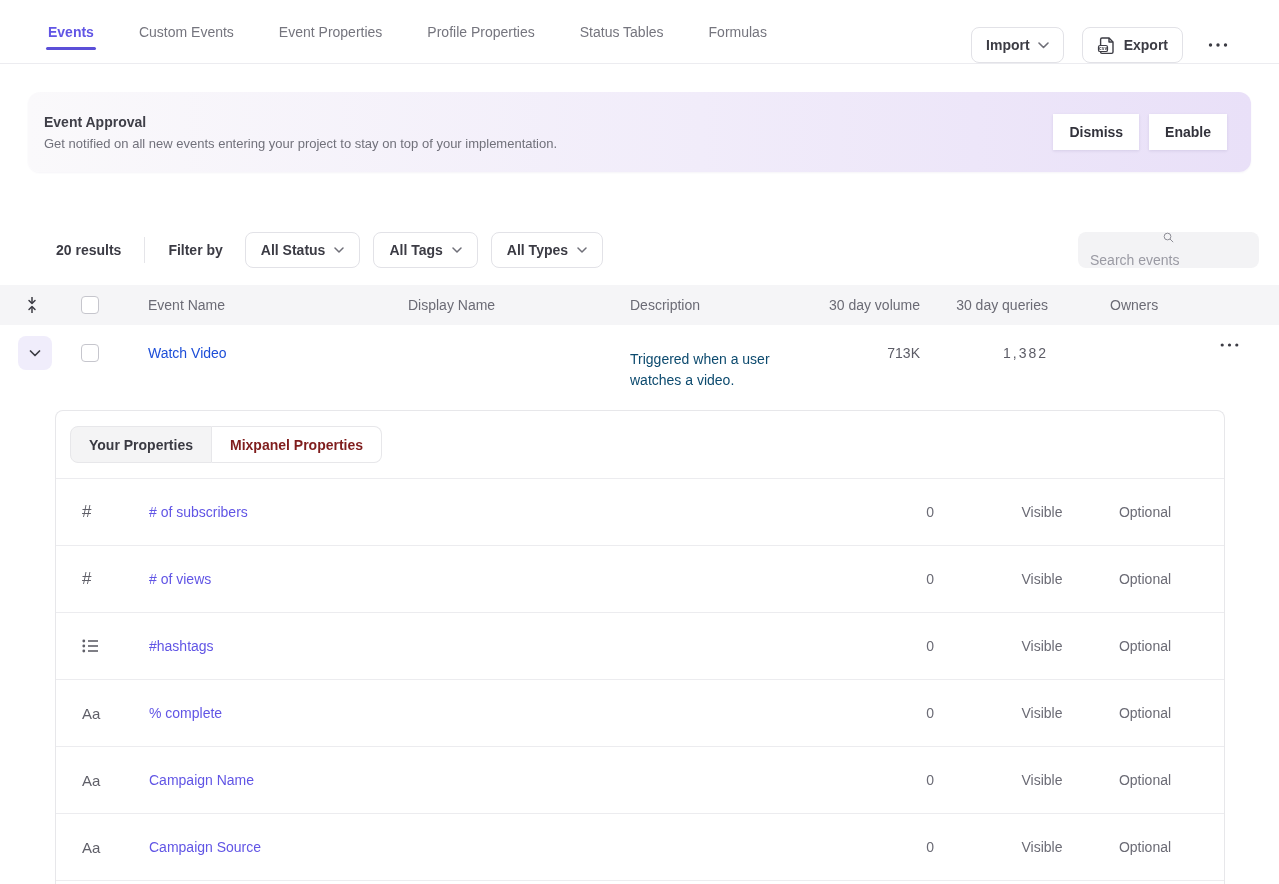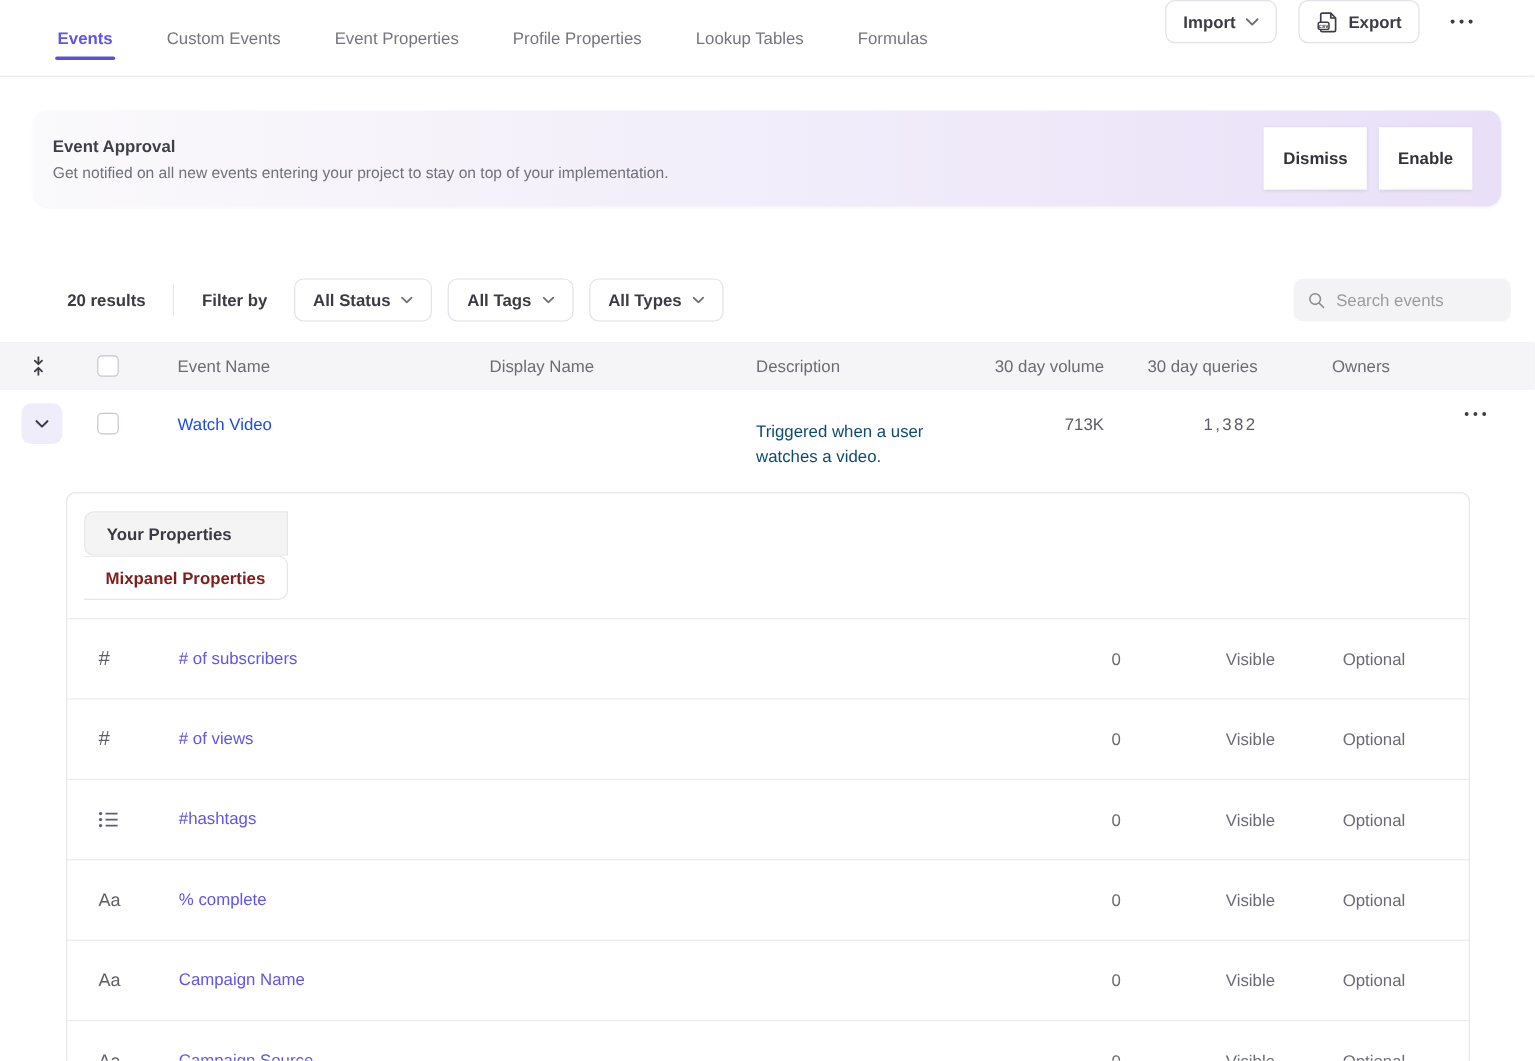--- a/index.html
+++ b/index.html
@@ -5,21 +5,21 @@
   * { margin:0; padding:0; box-sizing:border-box; }
   html,body { width:1279px; height:884px; }
   body {
     font-family:"Liberation Sans", sans-serif;
     background:#ffffff; color:#3c3c44; overflow:hidden; position:relative;
   }
 
   
   .topnav {
     height:64px; border-bottom:1px solid #ececf0;
-    display:flex; align-items:flex-start; padding:0 43px 0 48px;
+    display:flex; align-items:flex-end; padding:0 43px 0 48px;
   }
   .nav-tabs { display:flex; gap:45px; height:100%; align-items:center; }
   .nav-tab {
     position:relative; font-size:14px; color:#75757e; cursor:pointer;
     height:100%; display:flex; align-items:center; font-weight:400;
   }
   .nav-tab.active { color:#6155e5; font-weight:700; }
   .nav-tab .underline {
     position:absolute; left:-2px; right:-2px; top:47px; height:3px;
     background:#5b4fd8; border-radius:3px;
@@ -37,38 +37,38 @@
   .banner {
     margin:28px 28px 0 28px; height:80px; border-radius:12px;
     background:linear-gradient(90deg,#faf9fb 0%,#f1ecfa 55%,#e9e0f8 100%);
     display:flex; align-items:center; padding:0 24px 0 16px;
     box-shadow:0 1px 2px rgba(60,40,120,0.05);
   }
   .banner-title { font-size:14px; font-weight:700; color:#3f3f48; }
   .banner-sub { font-size:13px; color:#71717b; margin-top:6px; }
   .banner-actions { margin-left:auto; display:flex; gap:10px; }
   .btn-white {
-    height:52px; padding:0 16px; background:#fff; border:none; border-radius:0;
+    height:36px; padding:0 16px; background:#fff; border:none; border-radius:0;
     font-size:14px; font-weight:600; color:#32323b; cursor:pointer;
     box-shadow:0 1px 3px rgba(30,20,80,0.10); font-family:"Liberation Sans", sans-serif;
   }
 
   
   .filter-row { margin-top:60px; height:36px; display:flex; align-items:center; padding:0 20px 0 56px; }
   .results-count { font-size:14px; font-weight:700; color:#3b3b44; }
   .v-divider { width:1px; height:26px; background:#e5e5e9; margin:0 23px; }
   .filter-by { font-size:14px; font-weight:700; color:#3b3b44; margin-right:22px; }
   .dd-btn {
     height:36px; padding:0 15px; background:#fff; border:1px solid #e2e2e7; border-radius:8px;
     display:inline-flex; align-items:center; gap:9px; font-size:14px; font-weight:700;
     color:#3b3b44; margin-right:13px; cursor:pointer; font-family:"Liberation Sans", sans-serif;
   }
   .search-box {
     margin-left:auto; width:181px; height:36px; background:#f3f3f5; border-radius:8px;
-    display:flex; align-items:center; padding:0 12px; gap:9px;
+    display:flex; align-items:center; padding:0 12px; gap:9px;flex-direction:column;
   }
   .search-box input {
     border:none; background:transparent; outline:none; font-size:14px; width:100%;
     color:#3c3c44; font-family:"Liberation Sans", sans-serif;
   }
   .search-box input::placeholder { color:#9a9aa3; }
 
   
   .tbl-grid { display:grid; grid-template-columns:64px 84px 260px 222px 190px 100px 128px 62px 108px 61px; }
   .tbl-header { margin-top:17px; height:40px; background:#f5f5f7; align-items:center; }
@@ -91,21 +91,21 @@
   .num { font-size:14px; color:#5c5c66; margin-top:20px; justify-self:end; }
   .num.spaced { letter-spacing:2px; }
   .row-menu { margin-top:14px; padding:4px 2px; cursor:pointer; justify-self:start; display:flex; }
 
   
   .panel {
     margin-left:55px; width:1170px; height:475px;
     border:1px solid #e7e7ea; border-bottom:none; border-radius:8px 8px 0 0; background:#fff;
   }
   .panel-tabbar { padding:15px 14px; border-bottom:1px solid #ececef; }
-  .seg { display:inline-flex;flex-direction:column; }
+  .seg { display:inline-flex; }
   .seg-item {
     height:37px; padding:0 18px; display:inline-flex; align-items:center;
     font-size:14px; font-weight:700; border:1px solid #e7e7ea; cursor:pointer; background:#fff;
     color:#7f1d1d; font-family:"Liberation Sans", sans-serif;
   }
   .seg-item.active { background:#f4f4f5; color:#3a3a42; border-radius:8px 0 0 8px; }
   .seg-item.inactive { border-left:none; border-radius:0 8px 8px 0; }
 
   .prop-row {
     display:grid; grid-template-columns:93px 1fr 60px 53px 110px 3px 90px 34px;
@@ -130,21 +130,21 @@
     <div class="nav-tab">
         <span>Custom Events</span>
       </div>
     <div class="nav-tab">
         <span>Event Properties</span>
       </div>
     <div class="nav-tab">
         <span>Profile Properties</span>
       </div>
     <div class="nav-tab">
-        <span>Lookup Tables</span>
+        <span>Status Tables</span>
       </div>
     <div class="nav-tab">
         <span>Formulas</span>
       </div>
   </div>
   <div class="nav-actions">
     <button class="btn" style="margin-right:18px;">
       <span>Import</span>
       <svg width="11" height="7" viewBox="0 0 11 7">
           <polyline points="1,1 5.5,5.5 10,1" fill="none" stroke="#6f6f78" stroke-width="1.6" stroke-linecap="round" stroke-linejoin="round"></polyline>

